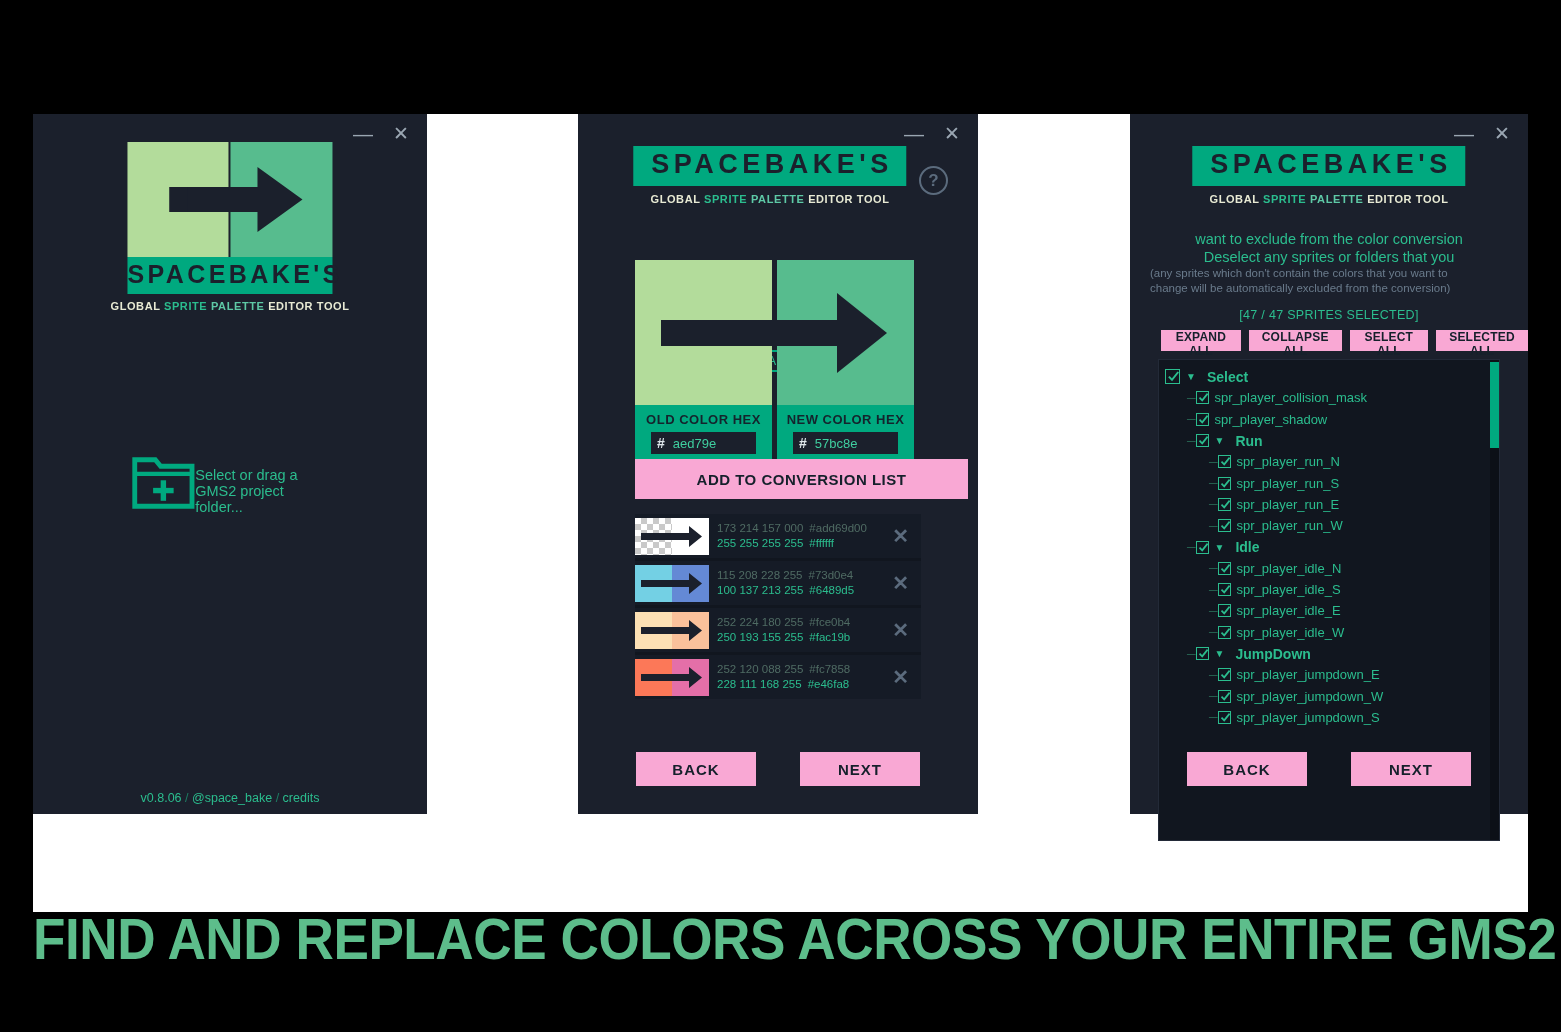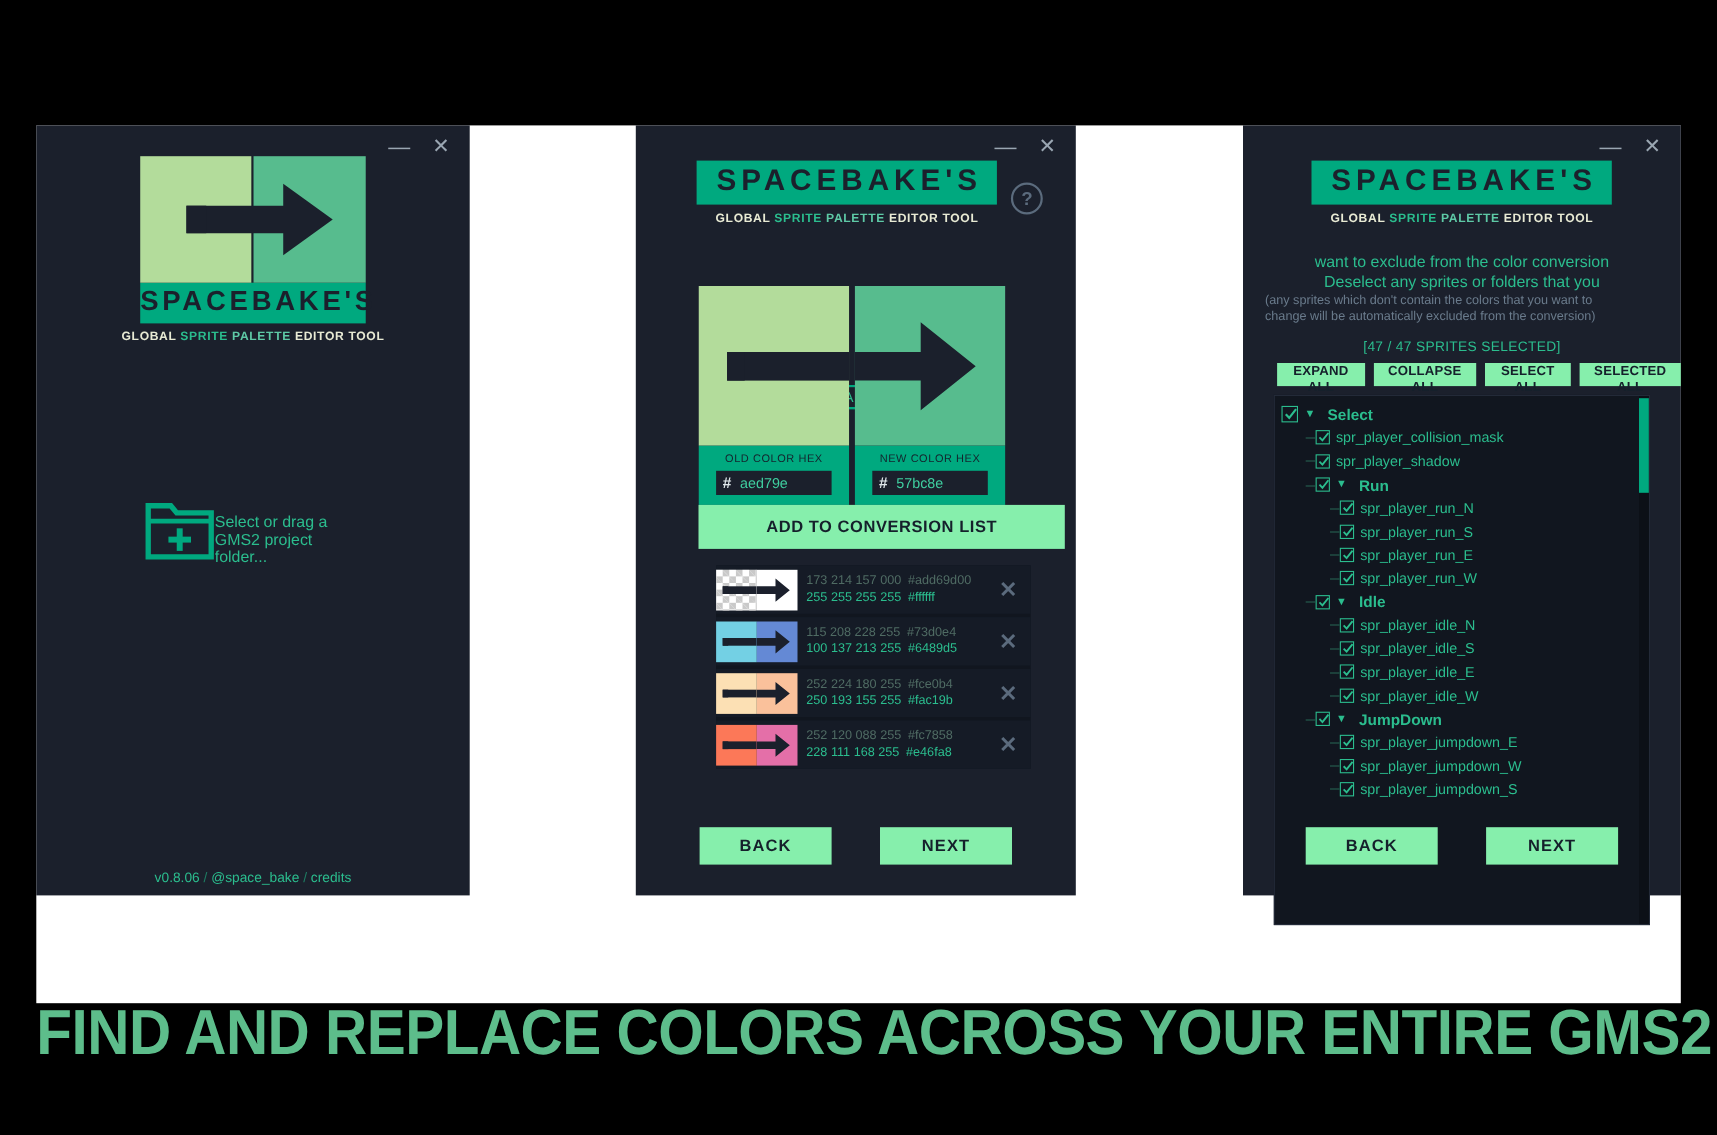--- a/index.html
+++ b/index.html
@@ -87,37 +87,37 @@
   .swatch-row{
     position:absolute; left:57px; top:146px; display:flex; gap:5px;
   }
   .swatch{
     width:137px; position:relative; overflow:hidden;
   }
   .sw-top{ height:145px; position:relative; }
   .sw-old .sw-top{ background:#b3dc9b; }
   .sw-new .sw-top{ background:#57bc8e; }
   .sw-bottom{ background:#00a97f; color:#12222c; padding:7px 0 9px 0; text-align:center; }
-  .sw-label{ font-size:10px; letter-spacing:.5px; color:#14242d; }
+  .sw-label{ font-size:13px; letter-spacing:.5px; color:#14242d;font-weight:bold; }
   .hexbox{
     margin:5px auto 0 auto; width:105px; background:#1b202c; color:#3fcfa0;
     display:flex; align-items:center; gap:8px; padding:3px 6px;
     font-size:13px; cursor:text;
   }
   .hash{ font-weight:bold; color:#dfe6ea; font-size:14px; }
   .btn-primary{
-    background:#86efac; color:#15202b; border:none;
+    background:#f9a8d4; color:#15202b; border:none;
     font-family:"Liberation Sans", sans-serif;
     font-weight:bold; letter-spacing:.5px; cursor:pointer;
   }
   #add-conversion-btn{
     position:absolute; left:635px; top:0; width:333px; height:40px; font-size:15px;
   }
   .conv-list{
-    position:absolute; left:73px; top:345px; width:286px; height:98px;
+    position:absolute; left:57px; top:345px; width:286px; height:98px;
   }
   .conv-list-inner{
     background:#11161f; width:286px; padding:0;
   }
   .conv-row{
     display:flex; align-items:center; background:#151b26;
     height:44px; margin-bottom:3px; padding-right:6px;
   }
   .conv-icons{ display:flex; }
   .ci{ width:37px; height:37px; position:relative; }

